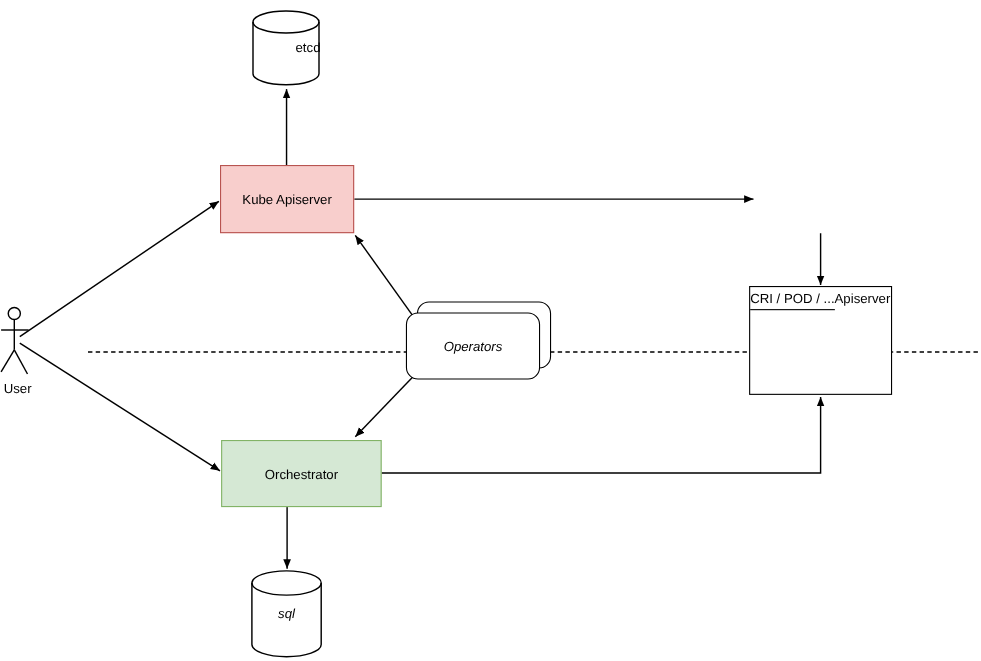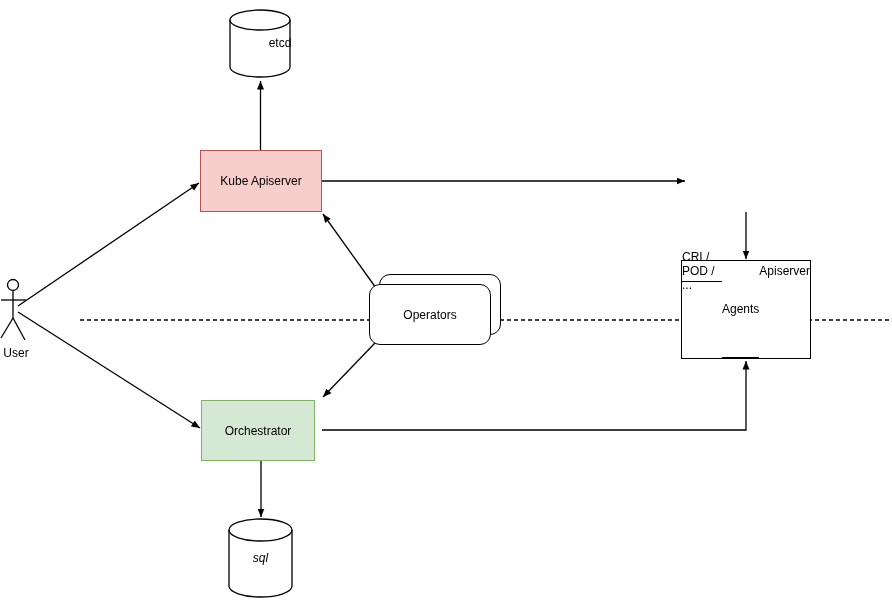--- a/index.html
+++ b/index.html
@@ -22,24 +22,24 @@
     justify-content: center;
     box-sizing: border-box;
     text-align: center;
   }
   .pink  { background: #f8cecc; border: 1.3px solid #b85450; }
   .green { background: #d5e8d4; border: 1.3px solid #82b366; }
   .plain { background: #ffffff; border: 1.3px solid #000000; }
 
   #kube-apiserver { left: 200px; top: 150px; width: 122px; height: 62px; }
   #kubelet        { left: 686px; top: 150px; width: 120px; height: 62px; }
-  #orchestrator   { left: 201px; top: 400px; width: 114px; height: 61px; }
+  #orchestrator   { left: 201px; top: 400px; width: 146px; height: 61px; }
 
   #operators-back  { left: 379px; top: 274px; width: 122px; height: 61px; border-radius: 11px; }
-  #operators-front { left: 369px; top: 284px; width: 122px; height: 61px; border-radius: 11px; }
+  #operators-front { left: 369px; top: 284px; width: 122px; height: 61px; border-radius: 11px; font-style: italic; }
 
   #agents-stack {
     position: absolute;
     left: 681px; top: 260px; width: 130px; height: 99px;
     box-sizing: border-box;
     background: #ffffff;
     border: 1.3px solid #000000;
     display: flex;
     flex-direction: row;
   }
@@ -115,23 +115,20 @@
   </div>
 
   <div class="node green" id="orchestrator">
     <span>Orchestrator</span>
   </div>
 
   <div id="agents-stack">
     <div class="stack-row" id="stack-top">
       <span>CRI / POD / ...</span>
     </div>
-    <div class="stack-row" id="stack-middle">
-      <span>Agents</span>
-    </div>
     <div class="stack-row" id="stack-bottom">
       <span>Apiserver</span>
     </div>
   </div>
 
   <div class="float-label" id="etcd-label">etcd</div>
   <div class="float-label" id="sql-label">sql</div>
   <div class="float-label" id="user-label">User</div>
 
 </div>

